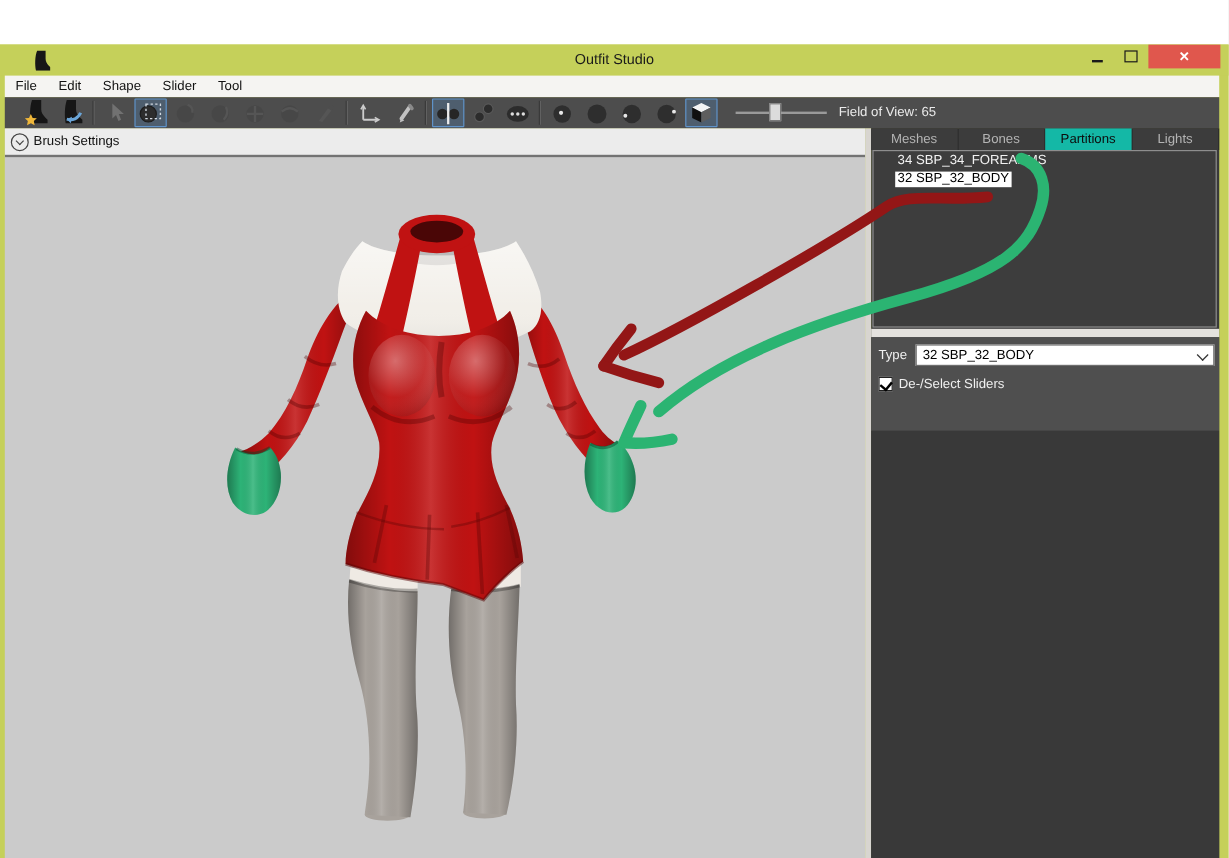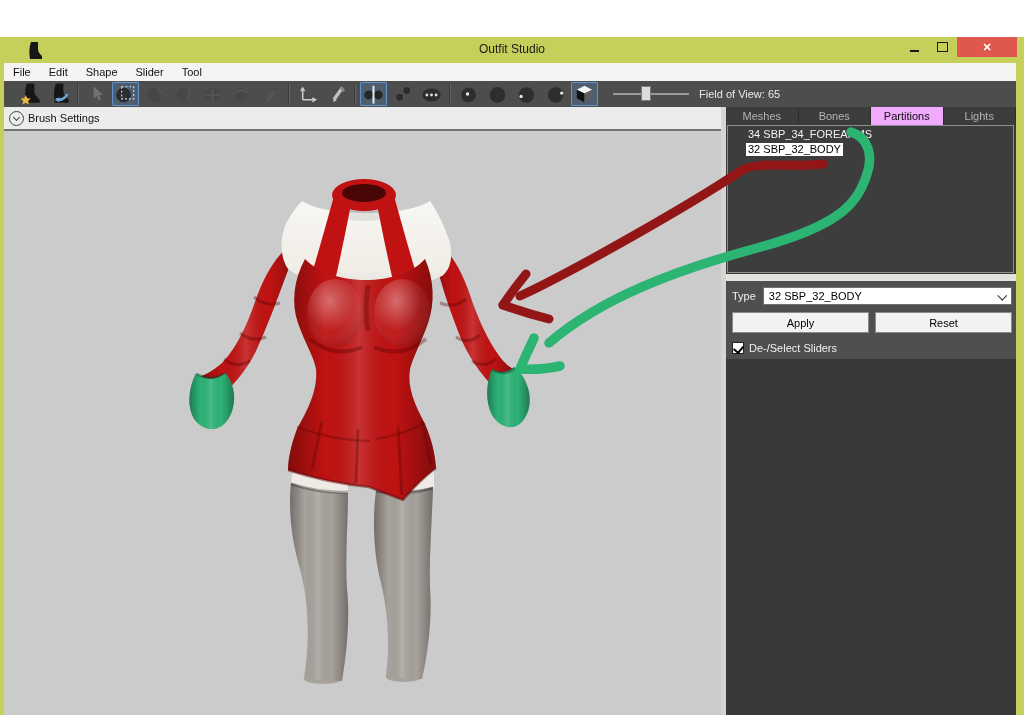--- a/index.html
+++ b/index.html
@@ -34,21 +34,21 @@
   .brushbar{position:absolute;left:0;top:0;width:100%;height:24px;background:#ececec;border-bottom:2px solid #737373;display:flex;align-items:center;z-index:3;box-sizing:border-box;}
   .chev-circle{width:13px;height:13px;border:1px solid #444;border-radius:50%;margin:0 4px 0 5px;position:relative;}
   .chev-circle::after{content:"";position:absolute;left:3.5px;top:3px;width:4px;height:4px;border-right:1.5px solid #444;border-bottom:1.5px solid #444;transform:rotate(45deg);}
   .brush-label{font-size:11px;color:#111;}
   .canvas-svg{position:absolute;left:0;top:0;z-index:1;}
   .vsplit{position:absolute;left:717px;top:0;width:5px;height:618px;background:#d8d5d0;}
   
   .rpanel{position:absolute;left:722px;top:0;width:290px;height:618px;background:#3a3a3a;}
   .tabs{position:absolute;left:0;top:0;width:100%;height:18px;background:#2e2e2e;display:flex;}
   .tab{flex:1;margin-right:1px;background:#3c3c3c;color:#b4b4b4;font-size:11px;display:flex;align-items:center;justify-content:center;}
-  .tab.active{background:#f0abfc;color:#0d0d0d;}
+  .tab.active{background:#14b8a6;color:#0d0d0d;}
   .plist{position:absolute;left:1px;top:18px;width:287px;height:148px;background:#3d3d3d;border:1px solid #8e8e8e;box-sizing:border-box;overflow:hidden;}
   .plist-item{margin:2px 0 0 18px;font-size:11px;color:#f2f2f2;width:fit-content;padding:0 2px;line-height:13px;}
   .plist-item.selected{background:#fff;color:#000;}
   .hsplit{position:absolute;left:0;top:167px;width:100%;height:7px;background:#e4e2de;}
   .controls{position:absolute;left:0;top:174px;width:100%;height:78px;background:#4f4f4f;box-sizing:border-box;padding:6px 4px 0 6px;}
   .type-row{display:flex;align-items:center;height:18px;}
   .type-label{color:#f0f0f0;font-size:11px;margin-right:7px;text-align:center;}
   .type-select{flex:1;height:18px;background:#fff;border:1px solid #6e6e6e;display:flex;align-items:center;font-size:11px;color:#000;padding-left:5px;position:relative;box-sizing:border-box;}
   .sel-chev{position:absolute;right:6px;top:5px;width:6px;height:6px;border-right:1.5px solid #333;border-bottom:1.5px solid #333;transform:rotate(45deg) translateY(-1px);}
   .btn-row{display:flex;margin-top:7px;}
@@ -355,24 +355,20 @@
       </div>
       <div class="hsplit"></div>
       <div class="controls">
         <div class="type-row">
           <span class="type-label">Type</span>
           <div class="type-select">
             <span>32 SBP_32_BODY</span>
             <span class="sel-chev"></span>
           </div>
         </div>
-        <div class="btn-row">
-          <div class="push-btn">Apply</div>
-          <div class="push-btn">Reset</div>
-        </div>
         <div class="chk-row">
           <div class="chkbox"></div>
           <span class="chk-label">De-/Select Sliders</span>
         </div>
       </div>
       <div class="rlower"></div>
     </div>
   </div>
 
   <div class="statusbar">

